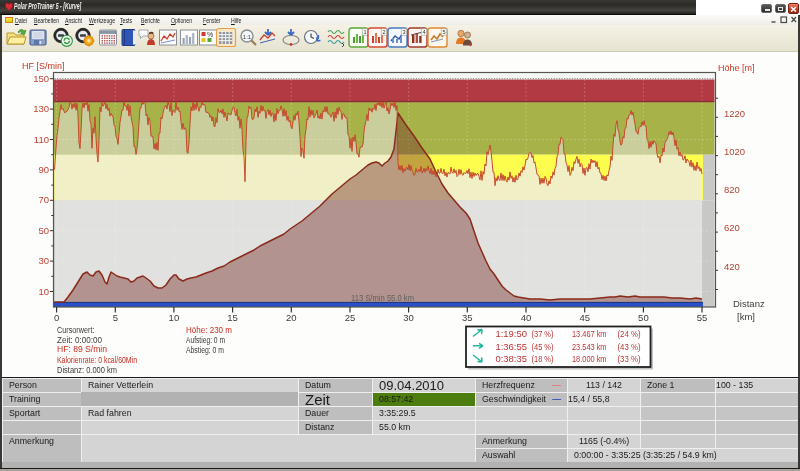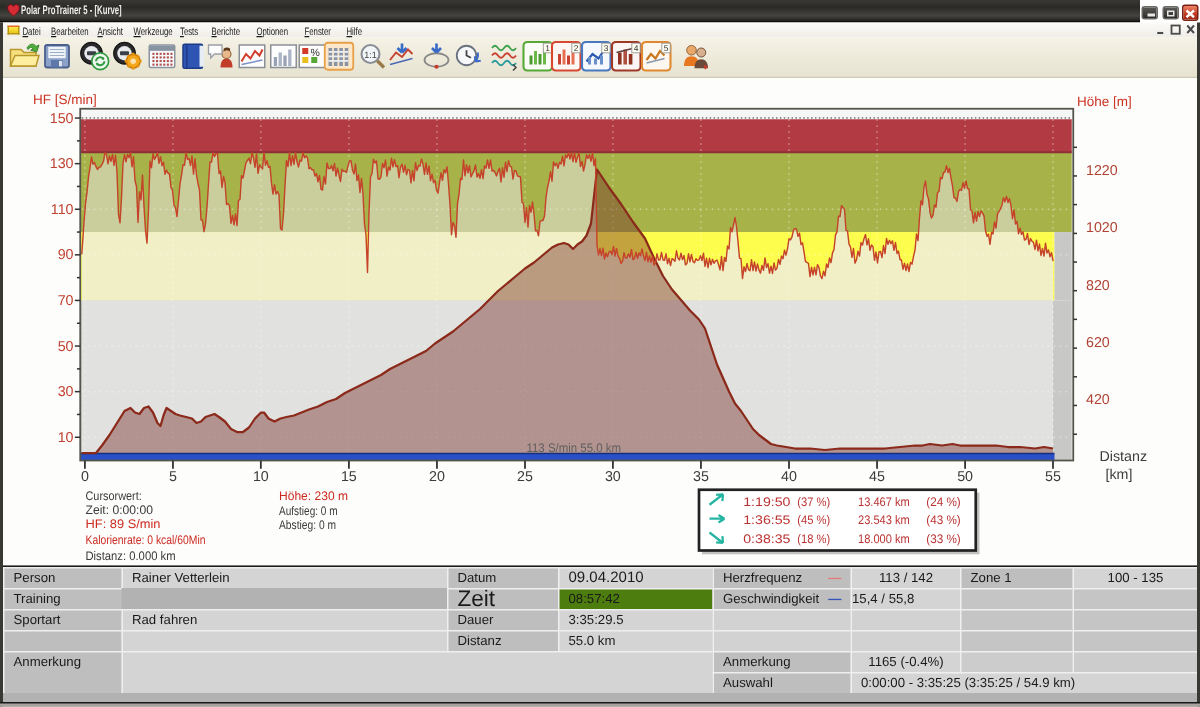--- a/index.html
+++ b/index.html
@@ -1,15 +1,15 @@
 <!DOCTYPE html>
 <html><head><meta charset="utf-8"><style>
 *{margin:0;padding:0;box-sizing:border-box}
 body{width:800px;height:471px;overflow:hidden;font-family:"Liberation Sans",sans-serif;background:#fff;position:relative}
-.titlebar{position:absolute;left:0;top:0;width:760px;height:14.5px;background:linear-gradient(#3a3834,#2c2a27 35%,#45433f 75%,#23211e);border-bottom:1px solid #0c0b0a;}
+.titlebar{position:absolute;left:0;top:0;width:696px;height:14.5px;background:linear-gradient(#3a3834,#2c2a27 35%,#45433f 75%,#23211e);border-bottom:1px solid #0c0b0a;font-style:italic;}
 .tbtext{position:absolute;left:14px;top:2.2px;color:#f0f0ee;font-size:8.2px;font-weight:bold;display:inline-block;transform:scaleX(0.63);transform-origin:0 0;white-space:nowrap}
 .menubar{position:absolute;left:2px;top:14.5px;width:796px;height:10.5px;background:linear-gradient(#fbfbf9,#efede7);font-size:7.8px;color:#1a1a1a}
 .toolbar{position:absolute;left:2px;top:25px;width:796px;height:27px;background:linear-gradient(#f5f2e6,#e7e3d1);border-bottom:1px solid #cfcab4}
 .chartbg{position:absolute;left:2px;top:52px;width:796px;height:325px;background:#fdfdfc}
 .tablewrap{position:absolute;left:0;top:377px;width:800px;height:94px;background:#b2b2b2;border:1px solid #1a1a1a;border-left:2px solid #1a1a1a;border-right:2px solid #1a1a1a}
 .winleft{position:absolute;left:0;top:14.5px;width:2px;height:456.5px;background:#3a3832}
 .winright{position:absolute;right:0;top:14.5px;width:2px;height:456.5px;background:#3a3832}
 .winbottom{position:absolute;left:0;top:468px;width:800px;height:3px;background:#a6a39c;border-top:1px solid #1a1a1a}
 </style></head><body>
 <div class="titlebar">
@@ -377,31 +377,31 @@
 <div style="position:absolute;left:81px;top:378px;width:217px;height:14px;background:#d4d4d4;border-top:1px solid #efefef;border-left:1px solid #efefef;box-sizing:border-box;font-size:8.8px;line-height:13px;color:#1a1a1a;padding-left:6px;white-space:nowrap;overflow:hidden">Rainer Vetterlein</div>
 <div style="position:absolute;left:2px;top:392px;width:79px;height:14px;background:#bebebe;border-top:1px solid #efefef;border-left:1px solid #efefef;box-sizing:border-box;font-size:8.8px;line-height:13px;color:#1a1a1a;padding-left:6px;white-space:nowrap;overflow:hidden">Training</div>
 <div style="position:absolute;left:81px;top:412px;width:217px;height:14px;background:#d4d4d4;border-top:1px solid #efefef;border-left:1px solid #efefef;box-sizing:border-box;font-size:8.8px;line-height:13px;color:#1a1a1a;padding-left:6px;white-space:nowrap;overflow:hidden">Standard</div>
 <div style="position:absolute;left:2px;top:406px;width:79px;height:14px;background:#bebebe;border-top:1px solid #efefef;border-left:1px solid #efefef;box-sizing:border-box;font-size:8.8px;line-height:13px;color:#1a1a1a;padding-left:6px;white-space:nowrap;overflow:hidden">Sportart</div>
 <div style="position:absolute;left:81px;top:406px;width:217px;height:14px;background:#d4d4d4;border-top:1px solid #efefef;border-left:1px solid #efefef;box-sizing:border-box;font-size:8.8px;line-height:13px;color:#1a1a1a;padding-left:6px;white-space:nowrap;overflow:hidden">Rad fahren</div>
 <div style="position:absolute;left:2px;top:420px;width:79px;height:14px;background:#bebebe;border-top:1px solid #efefef;border-left:1px solid #efefef;box-sizing:border-box;font-size:8.8px;line-height:13px;color:#1a1a1a;padding-left:6px;white-space:nowrap;overflow:hidden"></div>
 <div style="position:absolute;left:81px;top:420px;width:217px;height:14px;background:#d4d4d4;border-top:1px solid #efefef;border-left:1px solid #efefef;box-sizing:border-box;font-size:8.8px;line-height:13px;color:#1a1a1a;padding-left:6px;white-space:nowrap;overflow:hidden"></div>
 <div style="position:absolute;left:2px;top:434px;width:79px;height:28px;background:#bebebe;border-top:1px solid #efefef;border-left:1px solid #efefef;box-sizing:border-box;font-size:8.8px;color:#1a1a1a;padding-left:6px;line-height:13px">Anmerkung</div>
 <div style="position:absolute;left:81px;top:434px;width:394px;height:28px;background:#d4d4d4;border-top:1px solid #efefef;border-left:1px solid #efefef;box-sizing:border-box;font-size:8.8px;line-height:27px;color:#1a1a1a;padding-left:6px;white-space:nowrap;overflow:hidden"></div>
 <div style="position:absolute;left:298px;top:378px;width:74px;height:14px;background:#bebebe;border-top:1px solid #efefef;border-left:1px solid #efefef;box-sizing:border-box;font-size:8.8px;line-height:13px;color:#1a1a1a;padding-left:6px;white-space:nowrap;overflow:hidden">Datum</div>
-<div style="position:absolute;left:372px;top:378px;width:103px;height:14px;background:#d4d4d4;border-top:1px solid #efefef;border-left:1px solid #efefef;box-sizing:border-box;font-size:10px;line-height:13px;color:#1a1a1a;padding-left:6px;white-space:nowrap;overflow:hidden">09.04.2010</div>
+<div style="position:absolute;left:372px;top:378px;width:103px;height:14px;background:#d4d4d4;border-top:1px solid #efefef;border-left:1px solid #efefef;box-sizing:border-box;font-size:13px;line-height:13px;color:#1a1a1a;padding-left:6px;white-space:nowrap;overflow:hidden">09.04.2010</div>
 <div style="position:absolute;left:298px;top:392px;width:74px;height:14px;background:#bebebe;border-top:1px solid #efefef;border-left:1px solid #efefef;box-sizing:border-box;font-size:15px;line-height:13px;color:#1a1a1a;padding-left:6px;white-space:nowrap;overflow:hidden">Zeit</div>
 <div style="position:absolute;left:372px;top:392px;width:103px;height:14px;background:#4d7c0f;border-top:1px solid #efefef;border-left:1px solid #efefef;box-sizing:border-box;font-size:8.8px;line-height:13px;color:#1a1a1a;padding-left:6px;white-space:nowrap;overflow:hidden">08:57:42</div>
 <div style="position:absolute;left:298px;top:406px;width:74px;height:14px;background:#bebebe;border-top:1px solid #efefef;border-left:1px solid #efefef;box-sizing:border-box;font-size:8.8px;line-height:13px;color:#1a1a1a;padding-left:6px;white-space:nowrap;overflow:hidden">Dauer</div>
 <div style="position:absolute;left:372px;top:406px;width:103px;height:14px;background:#d4d4d4;border-top:1px solid #efefef;border-left:1px solid #efefef;box-sizing:border-box;font-size:8.8px;line-height:13px;color:#1a1a1a;padding-left:6px;white-space:nowrap;overflow:hidden">3:35:29.5</div>
 <div style="position:absolute;left:298px;top:420px;width:74px;height:14px;background:#bebebe;border-top:1px solid #efefef;border-left:1px solid #efefef;box-sizing:border-box;font-size:8.8px;line-height:13px;color:#1a1a1a;padding-left:6px;white-space:nowrap;overflow:hidden">Distanz</div>
 <div style="position:absolute;left:372px;top:420px;width:103px;height:14px;background:#d4d4d4;border-top:1px solid #efefef;border-left:1px solid #efefef;box-sizing:border-box;font-size:8.8px;line-height:13px;color:#1a1a1a;padding-left:6px;white-space:nowrap;overflow:hidden">55.0 km</div>
 <div style="position:absolute;left:475px;top:378px;width:92px;height:14px;background:#bebebe;border-top:1px solid #efefef;border-left:1px solid #efefef;box-sizing:border-box;font-size:8.8px;line-height:13px;color:#1a1a1a;padding-left:6px;white-space:nowrap;overflow:hidden">Herzfrequenz<span style="position:absolute;right:6px;top:0;color:#e87878;font-weight:bold">—</span></div>
 <div style="position:absolute;left:567px;top:378px;width:73px;height:14px;background:#d4d4d4;border-top:1px solid #efefef;border-left:1px solid #efefef;box-sizing:border-box;font-size:8.8px;line-height:13px;color:#1a1a1a;text-align:center;white-space:nowrap;overflow:hidden">113 / 142</div>
 <div style="position:absolute;left:640px;top:378px;width:75px;height:14px;background:#bebebe;border-top:1px solid #efefef;border-left:1px solid #efefef;box-sizing:border-box;font-size:8.8px;line-height:13px;color:#1a1a1a;padding-left:6px;white-space:nowrap;overflow:hidden">Zone 1</div>
-<div style="position:absolute;left:715px;top:378px;width:83px;height:14px;background:#d4d4d4;border-top:1px solid #efefef;border-left:1px solid #efefef;box-sizing:border-box;font-size:8.8px;line-height:13px;color:#1a1a1a;text-align:center;white-space:nowrap;overflow:hidden">100 - 135</div>
+<div style="position:absolute;left:715px;top:378px;width:83px;height:14px;background:#d4d4d4;border-top:1px solid #efefef;border-left:1px solid #efefef;box-sizing:border-box;font-size:8.8px;line-height:13px;color:#1a1a1a;text-align:left;white-space:nowrap;overflow:hidden">100 - 135</div>
 <div style="position:absolute;left:475px;top:392px;width:92px;height:14px;background:#bebebe;border-top:1px solid #efefef;border-left:1px solid #efefef;box-sizing:border-box;font-size:8.8px;line-height:13px;color:#1a1a1a;padding-left:6px;white-space:nowrap;overflow:hidden">Geschwindigkeit<span style="position:absolute;right:6px;top:0;color:#3355bb;font-weight:bold">—</span></div>
 <div style="position:absolute;left:567px;top:392px;width:73px;height:14px;background:#d4d4d4;border-top:1px solid #efefef;border-left:1px solid #efefef;box-sizing:border-box;font-size:8.8px;line-height:13px;color:#1a1a1a;white-space:nowrap;overflow:hidden">15,4 / 55,8</div>
 <div style="position:absolute;left:640px;top:392px;width:75px;height:14px;background:#c5c5c5;border-top:1px solid #efefef;border-left:1px solid #efefef;box-sizing:border-box;font-size:8.8px;line-height:13px;color:#1a1a1a;padding-left:6px;white-space:nowrap;overflow:hidden"></div>
 <div style="position:absolute;left:715px;top:392px;width:83px;height:14px;background:#c5c5c5;border-top:1px solid #efefef;border-left:1px solid #efefef;box-sizing:border-box;font-size:8.8px;line-height:13px;color:#1a1a1a;text-align:center;white-space:nowrap;overflow:hidden"></div>
 <div style="position:absolute;left:475px;top:406px;width:92px;height:14px;background:#d2d2d2;border-top:1px solid #efefef;border-left:1px solid #efefef;box-sizing:border-box;font-size:8.8px;line-height:13px;color:#1a1a1a;padding-left:6px;white-space:nowrap;overflow:hidden"></div>
 <div style="position:absolute;left:567px;top:406px;width:73px;height:14px;background:#d2d2d2;border-top:1px solid #efefef;border-left:1px solid #efefef;box-sizing:border-box;font-size:8.8px;line-height:13px;color:#1a1a1a;padding-left:6px;white-space:nowrap;overflow:hidden"></div>
 <div style="position:absolute;left:640px;top:406px;width:75px;height:14px;background:#c5c5c5;border-top:1px solid #efefef;border-left:1px solid #efefef;box-sizing:border-box;font-size:8.8px;line-height:13px;color:#1a1a1a;padding-left:6px;white-space:nowrap;overflow:hidden"></div>
 <div style="position:absolute;left:715px;top:406px;width:83px;height:14px;background:#c5c5c5;border-top:1px solid #efefef;border-left:1px solid #efefef;box-sizing:border-box;font-size:8.8px;line-height:13px;color:#1a1a1a;padding-left:6px;white-space:nowrap;overflow:hidden"></div>
 <div style="position:absolute;left:475px;top:420px;width:92px;height:14px;background:#d2d2d2;border-top:1px solid #efefef;border-left:1px solid #efefef;box-sizing:border-box;font-size:8.8px;line-height:13px;color:#1a1a1a;padding-left:6px;white-space:nowrap;overflow:hidden"></div>
 <div style="position:absolute;left:567px;top:420px;width:73px;height:14px;background:#d2d2d2;border-top:1px solid #efefef;border-left:1px solid #efefef;box-sizing:border-box;font-size:8.8px;line-height:13px;color:#1a1a1a;padding-left:6px;white-space:nowrap;overflow:hidden"></div>

